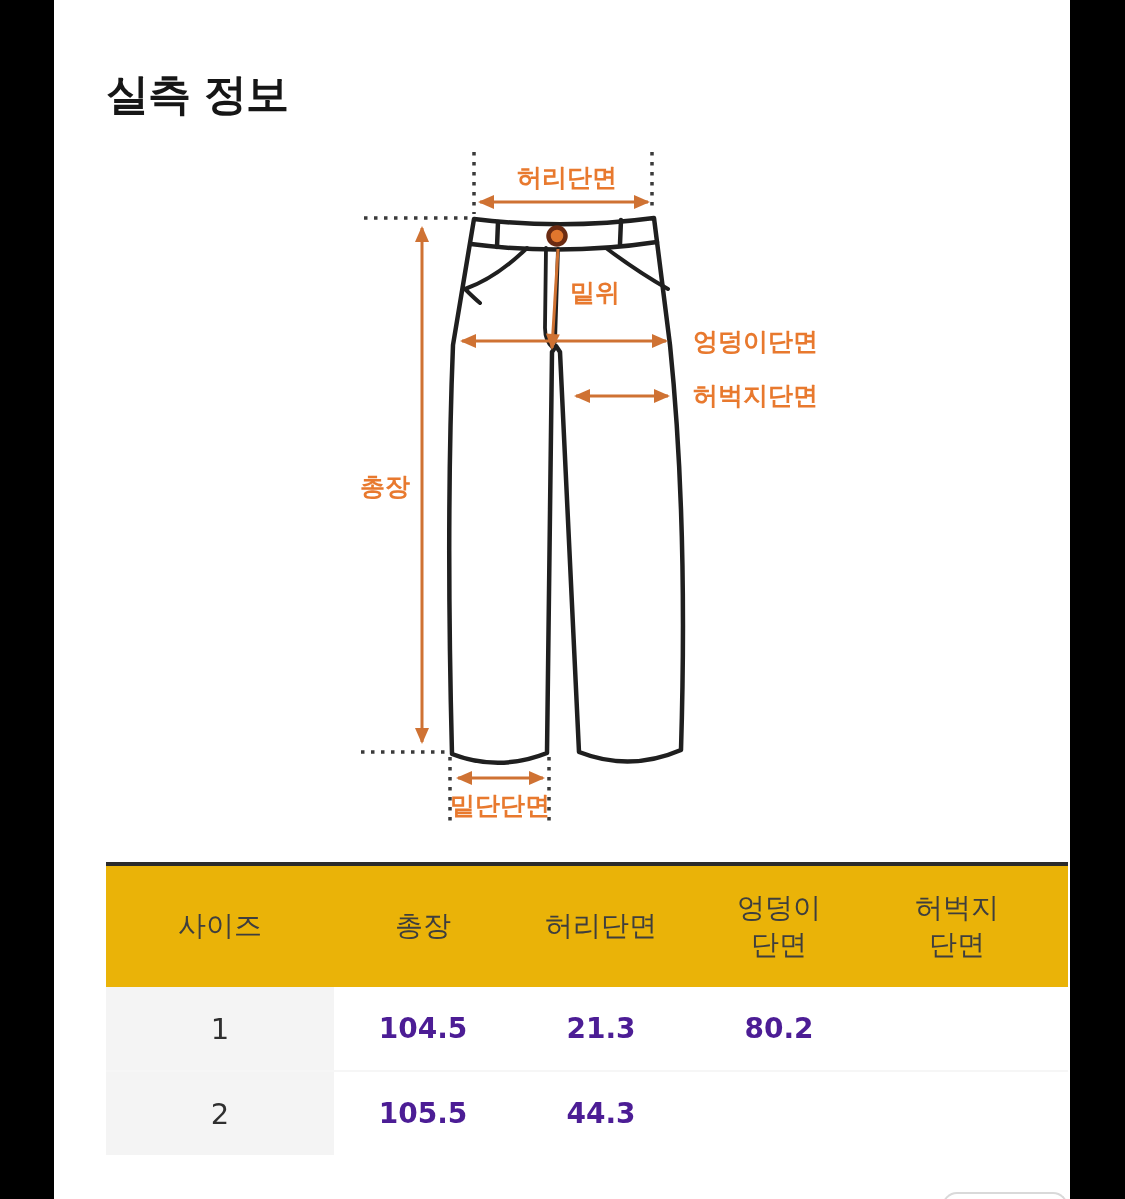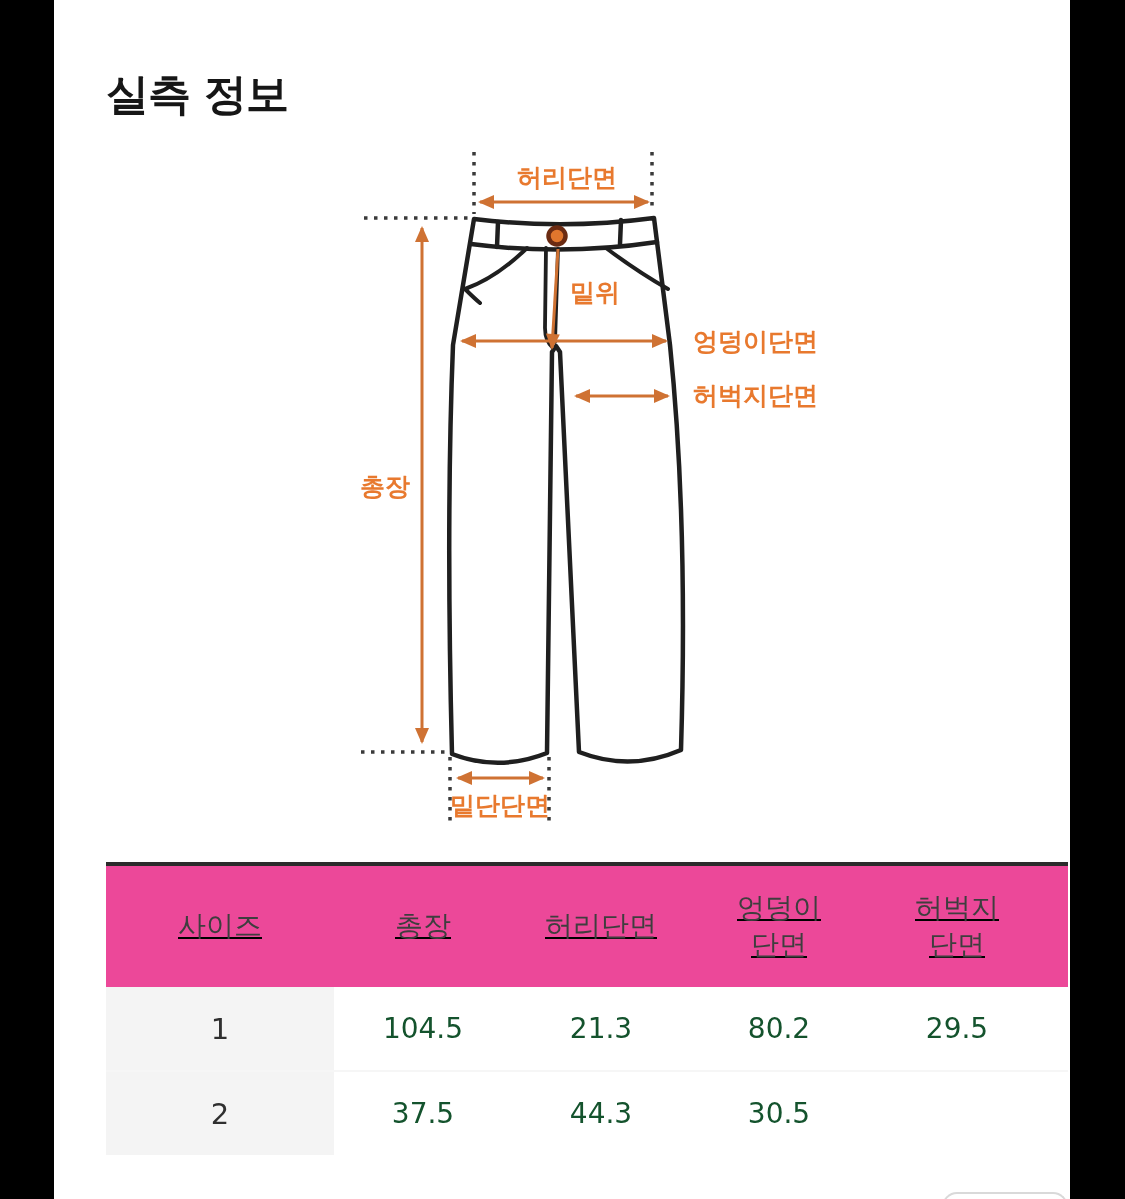--- a/index.html
+++ b/index.html
@@ -20,25 +20,25 @@
   #diagram-svg{position:absolute;left:330px;top:130px;}
 
   
   #size-table{position:absolute;left:106px;top:862px;width:962px;}
   #table-topline{height:4px;background:#2b2b2b;}
   .t-row{display:flex;align-items:stretch;}
   .t-cell{display:flex;flex-direction:column;align-items:center;justify-content:center;
           text-align:center;}
   .c-size{width:228px;}
   .c-val{width:178px;}
-  #table-header{height:121px;background:#ec4899;text-decoration:underline;}
+  #table-header{height:121px;background:#eab308;}
   #table-header .t-cell{color:#3e3e3e;font-size:28px;line-height:1.32;}
   .data-row{height:83px;background:#ffffff;}
   .data-row .c-size{background:#f4f4f4;color:#2f2f2f;font-size:29px;}
-  .data-row .c-val{color:#14532d;font-size:28px;}
+  .data-row .c-val{color:#4c1d95;font-size:28px;font-weight:bold;}
   #row-2{border-top:2px solid #f6f6f6;}
 
   #top-button-partial{
     position:absolute;left:942px;top:1192px;width:122px;height:30px;
     background:#fff;border:2px solid #d9d9d9;border-bottom:none;
     border-radius:15px 15px 0 0;
   }
 </style>
 </head>
 <body>
@@ -117,24 +117,22 @@
       <div>허벅지</div>
       <div>단면</div>
     </div>
   </div>
 
   <div class="t-row data-row" id="row-1">
     <div class="t-cell c-size">1</div>
     <div class="t-cell c-val">104.5</div>
     <div class="t-cell c-val">21.3</div>
     <div class="t-cell c-val">80.2</div>
-    <div class="t-cell c-val">29.5</div>
   </div>
 
   <div class="t-row data-row" id="row-2">
     <div class="t-cell c-size">2</div>
-    <div class="t-cell c-val">37.5</div>
+    <div class="t-cell c-val">105.5</div>
     <div class="t-cell c-val">44.3</div>
-    <div class="t-cell c-val">30.5</div>
   </div>
 </div>
 
 <div id="top-button-partial"></div>
 
 </body></html>

